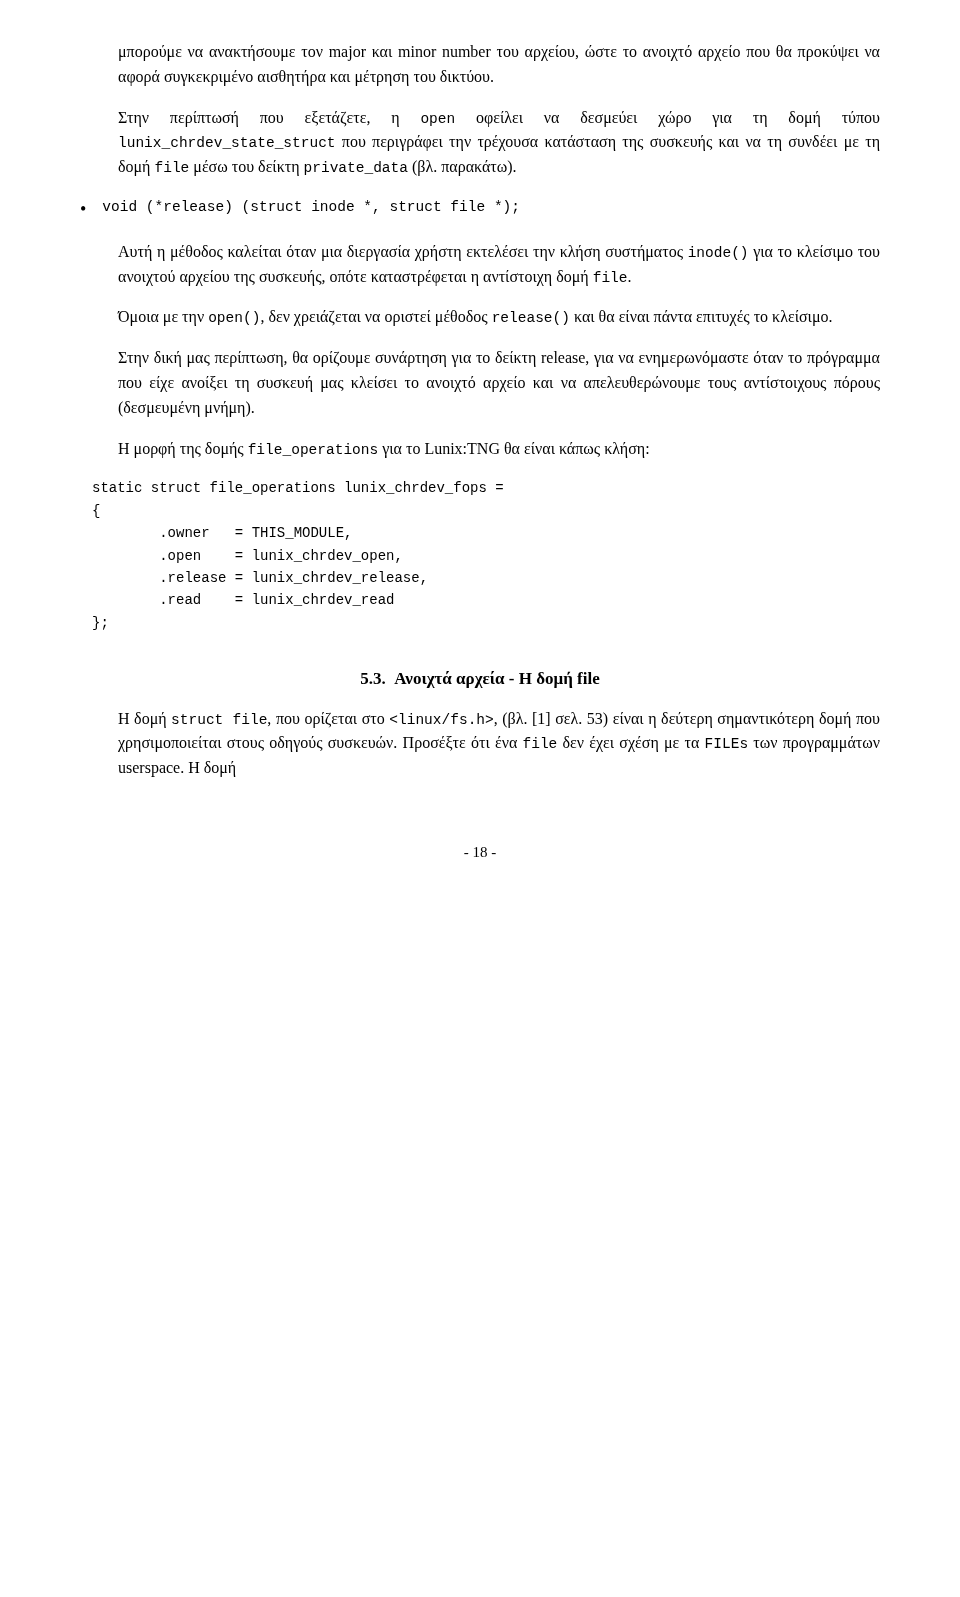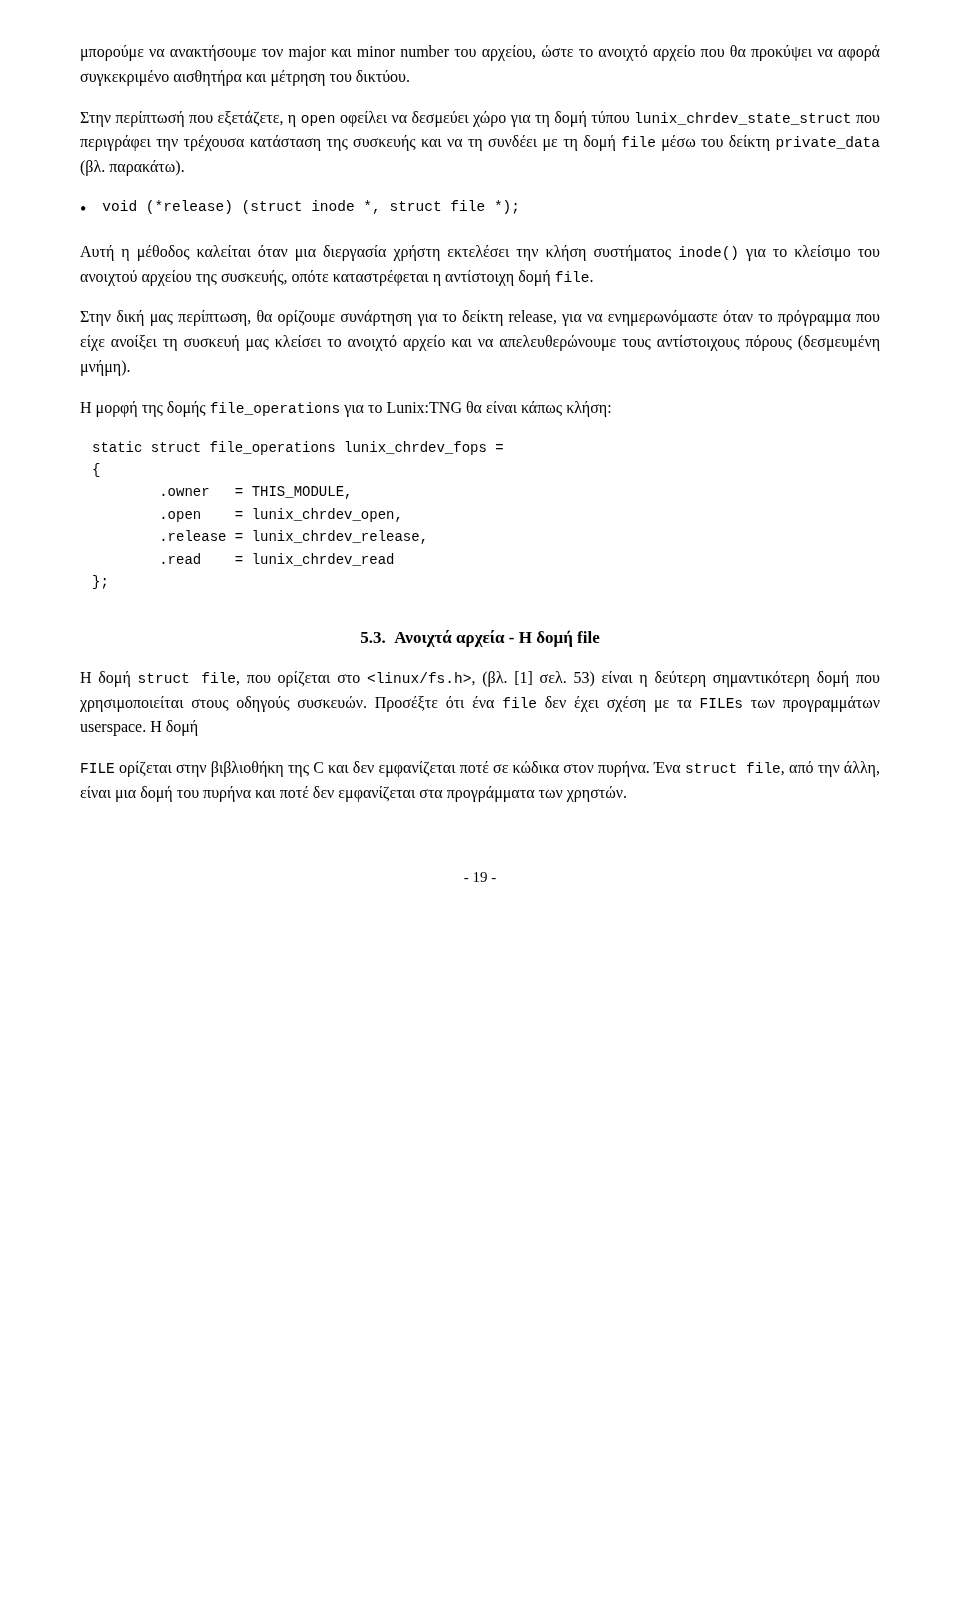--- a/index.html
+++ b/index.html
@@ -20,20 +20,21 @@
     }
 
     .page-content {
       max-width: 800px;
       margin: 0 auto;
     }
 
     .paragraph {
       margin-bottom: 16px;
       text-align: justify;
+      margin-left: 38px;
     }
 
     .code-inline {
       font-family: Liberation Mono, monospace;
       font-size: 14.5px;
     }
 
     .bullet-paragraph {
       display: flex;
       align-items: flex-start;
@@ -97,20 +98,23 @@
 
   <div class="bullet-paragraph">
     <span class="bullet-point">•</span>
     <span class="bullet-text">void (*release) (struct inode *, struct file *);</span>
   </div>
 
   <p class="paragraph">
     <span>Αυτή η μέθοδος καλείται όταν μια διεργασία χρήστη εκτελέσει την κλήση συστήματος </span><span class="code-inline">inode()</span><span> για το κλείσιμο του ανοιχτού αρχείου της συσκευής, οπότε καταστρέφεται η αντίστοιχη δομή </span><span class="code-inline">file</span><span>.</span>
   </p>
 
+  <p class="paragraph">
+    <span>Όμοια με την </span><span class="code-inline">open()</span><span>, δεν χρειάζεται να οριστεί μέθοδος </span><span class="code-inline">release()</span><span> και θα είναι πάντα επιτυχές το κλείσιμο.</span>
+  </p>
 
   <p class="paragraph">
     <span>Στην δική μας περίπτωση, θα ορίζουμε συνάρτηση για το δείκτη release, για να ενημερωνόμαστε όταν το πρόγραμμα που είχε ανοίξει τη συσκευή μας κλείσει το ανοιχτό αρχείο και να απελευθερώνουμε τους αντίστοιχους πόρους (δεσμευμένη μνήμη).</span>
   </p>
 
   <p class="paragraph">
     <span>Η μορφή της δομής </span><span class="code-inline">file_operations</span><span> για το Lunix:TNG θα είναι κάπως κλήση:</span>
   </p>
 
   <div class="code-block">static struct file_operations lunix_chrdev_fops =
@@ -122,21 +126,18 @@
 };</div>
 
   <div class="section-heading">
     <span class="section-number">5.3.</span>&nbsp;&nbsp;<span>Ανοιχτά αρχεία - Η δομή file</span>
   </div>
 
   <p class="paragraph">
     <span>Η δομή </span><span class="code-inline">struct file</span><span>, που ορίζεται στο </span><span class="code-inline">&lt;linux/fs.h&gt;</span><span>, (βλ. [1] σελ. 53) είναι η δεύτερη σημαντικότερη δομή που χρησιμοποιείται στους οδηγούς συσκευών. Προσέξτε ότι ένα </span><span class="code-inline">file</span><span> δεν έχει σχέση με τα </span><span class="code-inline">FILEs</span><span> των προγραμμάτων userspace. Η δομή </span>
   </p>
 
-  <p class="paragraph">
-    <span class="code-inline">FILE</span><span> ορίζεται στην βιβλιοθήκη της C και δεν εμφανίζεται ποτέ σε κώδικα στον πυρήνα. Ένα </span><span class="code-inline">struct file</span><span>, από την άλλη, είναι μια δομή του πυρήνα και ποτέ δεν εμφανίζεται στα προγράμματα των χρηστών.</span>
-  </p>
 
   <div class="page-footer">
-    <span>- 19 -</span>
+    <span>- 18 -</span>
   </div>
 
 </div>
 
 </body></html>

